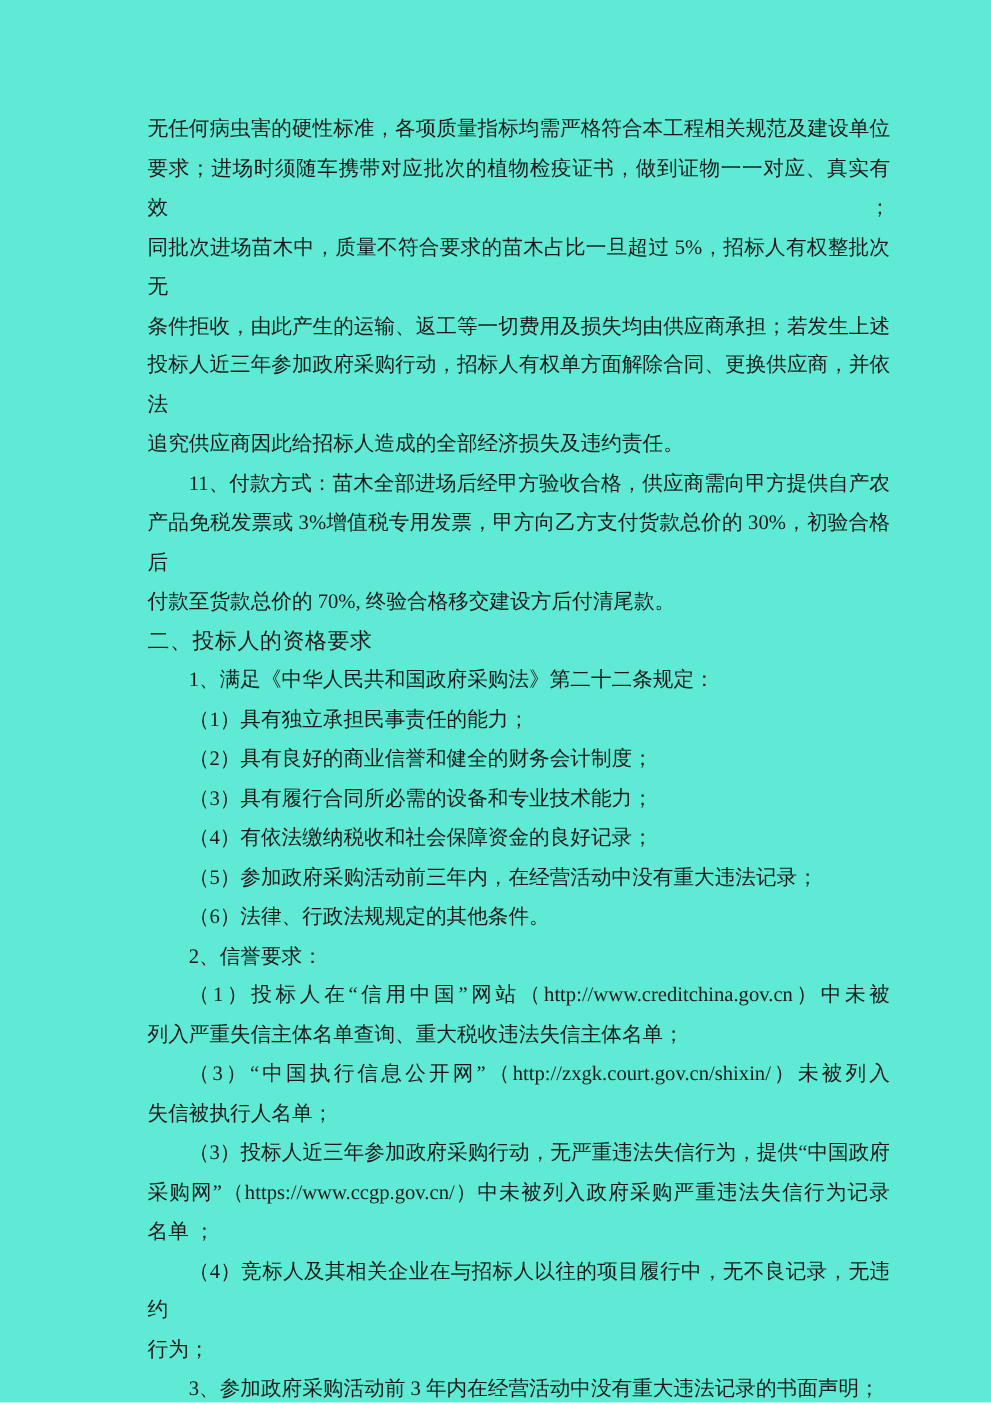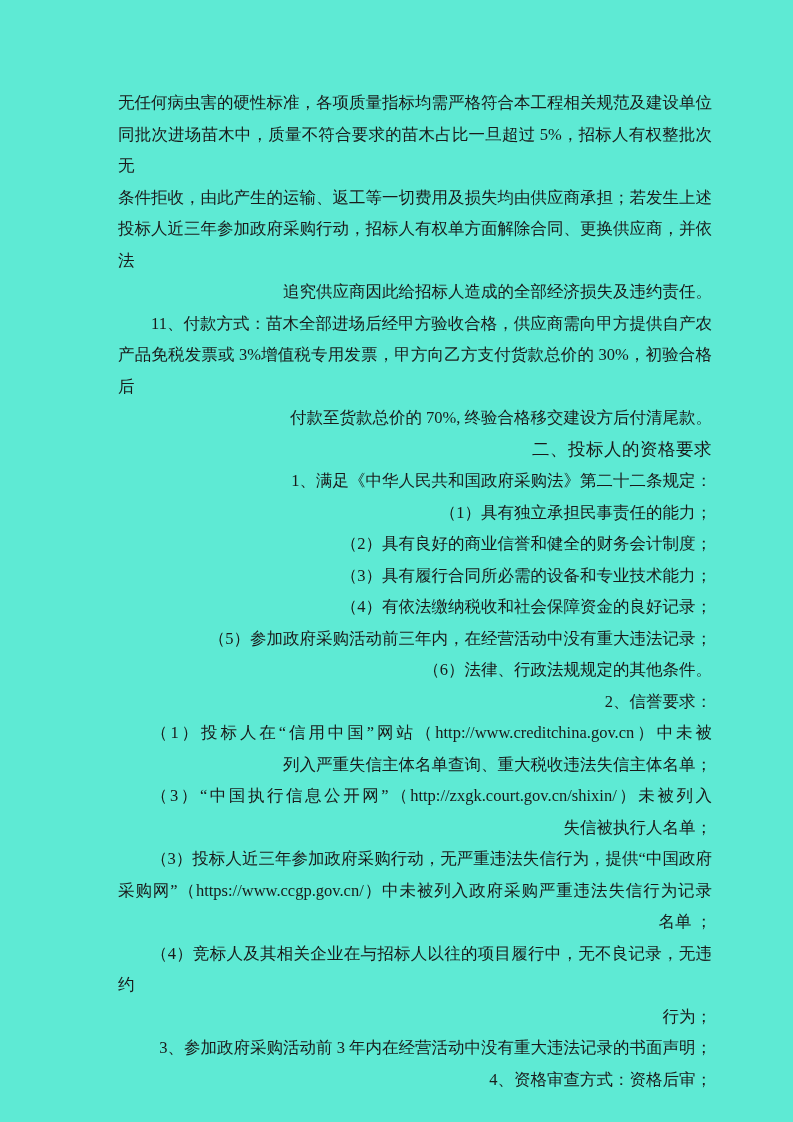--- a/index.html
+++ b/index.html
@@ -19,21 +19,21 @@
     left: 118px;
     top: 87px;
     width: 594px;
     color: #1a1a1a;
     font-family: "Liberation Serif", "DejaVu Serif", serif;
     font-size: 16.5px;
     line-height: 31.5px;
   }
   .para { margin: 0; padding: 0; }
   .para .line {
-    text-align: right;
+    text-align: left;
   }
   .para .line.fill {
     text-align: justify;
     text-align-last: justify;
   }
   .para.indent .line:first-child {
     text-indent: 2em;
   }
   .para.heading .line {
     font-weight: normal;
@@ -41,20 +41,21 @@
     letter-spacing: 0.5px;
   }
 </style>
 </head>
 <body>
 
 <div class="page">
   <div class="doc-content">
       <div class="para body">
         <div class="line fill">无任何病虫害的硬性标准，各项质量指标均需严格符合本工程相关规范及建设单位</div>
+        <div class="line fill">要求；进场时须随车携带对应批次的植物检疫证书，做到证物一一对应、真实有效；</div>
         <div class="line fill">同批次进场苗木中，质量不符合要求的苗木占比一旦超过 5%，招标人有权整批次无</div>
         <div class="line fill">条件拒收，由此产生的运输、返工等一切费用及损失均由供应商承担；若发生上述</div>
         <div class="line fill">投标人近三年参加政府采购行动，招标人有权单方面解除合同、更换供应商，并依法</div>
         <div class="line">追究供应商因此给招标人造成的全部经济损失及违约责任。</div>
       </div>
       <div class="para body indent">
         <div class="line fill">11、付款方式：苗木全部进场后经甲方验收合格，供应商需向甲方提供自产农</div>
         <div class="line fill">产品免税发票或 3%增值税专用发票，甲方向乙方支付货款总价的 30%，初验合格后</div>
         <div class="line">付款至货款总价的 70%, 终验合格移交建设方后付清尾款。</div>
       </div>

